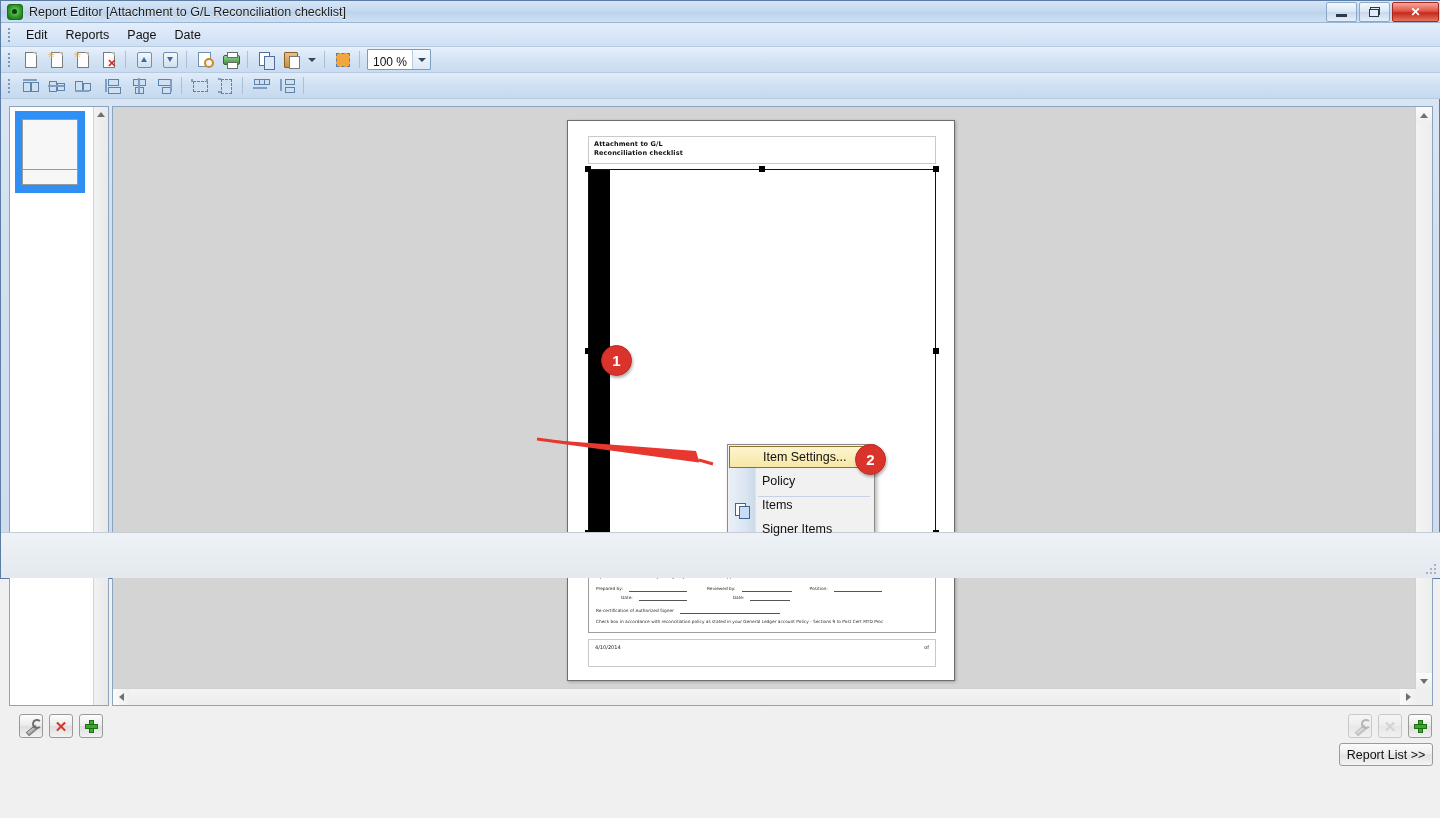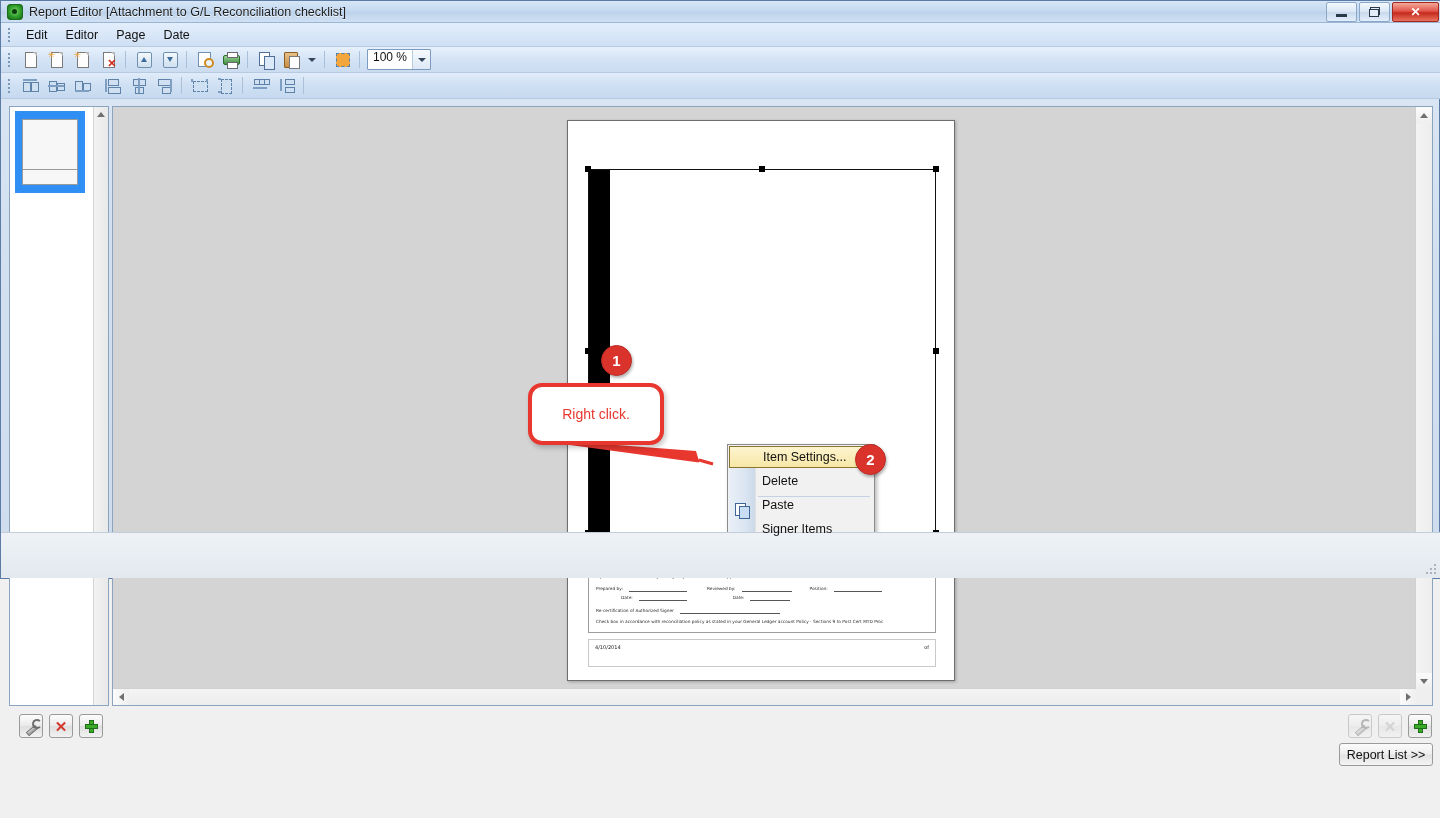--- a/index.html
+++ b/index.html
@@ -78,21 +78,21 @@
   }
   .toolbar.row1{top:46px;}
   .toolbar.row2{top:72px;height:26px;
     background:linear-gradient(180deg,#e1ecf9 0%, #cfe0f3 50%, #c6d9ef 100%);}
   .tb-btn{
     width:22px;height:22px;margin:0 1px;display:flex;align-items:center;justify-content:center;
     border:1px solid transparent;border-radius:2px;position:relative;
   }
   .tb-sep{width:1px;height:17px;background:#a9c0d8;margin:0 4px;}
   .zoombox{
-    display:flex;align-items:flex-start;height:19px;width:62px;
+    display:flex;align-items:flex-end;height:19px;width:62px;
     background:#fff;border:1px solid #7b9cc0;margin-left:3px;border-radius:1px;
   }
   .zoombox .zval{flex:1;text-align:center;font-size:12px;color:#111;}
   .zoomarrow{
     width:17px;height:19px;border-left:1px solid #b9cbde;
     background:linear-gradient(180deg,#f6fafe 0%, #dde9f6 100%);
     display:flex;align-items:center;justify-content:center;
   }
   .caret-dn{width:0;height:0;border-left:4px solid transparent;border-right:4px solid transparent;border-top:4px solid #33465c;}
 
@@ -319,21 +319,21 @@
   </div>
 
   <div class="menubar">
     <div class="gripper">
         <i></i>
         <i></i>
         <i></i>
         <i></i>
       </div>
     <div class="menuitem">Edit</div>
-    <div class="menuitem">Editor</div>
+    <div class="menuitem">Reports</div>
     <div class="menuitem">Page</div>
     <div class="menuitem">Date</div>
   </div>
 
   <div class="toolbar row1">
     <div class="gripper">
         <i></i>
         <i></i>
         <i></i>
         <i></i>
@@ -524,20 +524,24 @@
             <span class="tri-up"></span>
           </div>
       </div>
     </div>
 
     <div class="canvaswrap">
       <div class="canvas">
 
         <div class="page">
 
+          <div class="doc-header">
+            <div class="l1">Attachment to G/L</div>
+            <div class="l2">Reconciliation checklist</div>
+          </div>
 
           <div class="doc-body">
             <div class="doc-black-bar"></div>
           </div>
 
           <div class="handle" style="left:17px;top:45px;"></div>
           <div class="handle" style="left:191px;top:45px;"></div>
           <div class="handle" style="left:365px;top:45px;"></div>
           <div class="handle" style="left:365px;top:227px;"></div>
           <div class="handle" style="left:365px;top:409px;"></div>
@@ -572,39 +576,36 @@
           <div class="doc-footer">
             <span class="fdate">4/10/2014</span>
             <span class="fpage">of</span>
           </div>
 
         </div>
 
         <div class="ctxmenu">
           <div class="ctx-gutter"></div>
           <div class="ctx-item sel">Item Settings...</div>
-          <div class="ctx-item">Delete</div>
+          <div class="ctx-item">Policy</div>
           <div class="ctx-sep"></div>
           <div class="ctx-copy-icon">
               <span class="a"></span>
               <span class="b"></span>
             </div>
-          <div class="ctx-item">Paste</div>
+          <div class="ctx-item">Items</div>
           <div class="ctx-item">Signer Items</div>
         </div>
 
         <svg class="pointer" viewBox="0 0 260 180">
           <path d="M24,112 L186,134 L183,124 Z" fill="#e8372f"></path>
           <path d="M24,112 L186,134" stroke="#e8372f" stroke-width="3" fill="none"></path>
           <path d="M186,133 L200,137" stroke="#e8372f" stroke-width="3" fill="none"></path>
         </svg>
 
-        <div class="balloon">
-          <span>Right click.</span>
-        </div>
         <div class="marker m1">1</div>
         <div class="marker m2">2</div>
 
       </div>
 
       <div class="vsb">
         <div class="sb-arrow">
             <span class="tri-up"></span>
           </div>
         <div class="sb-arrow">

